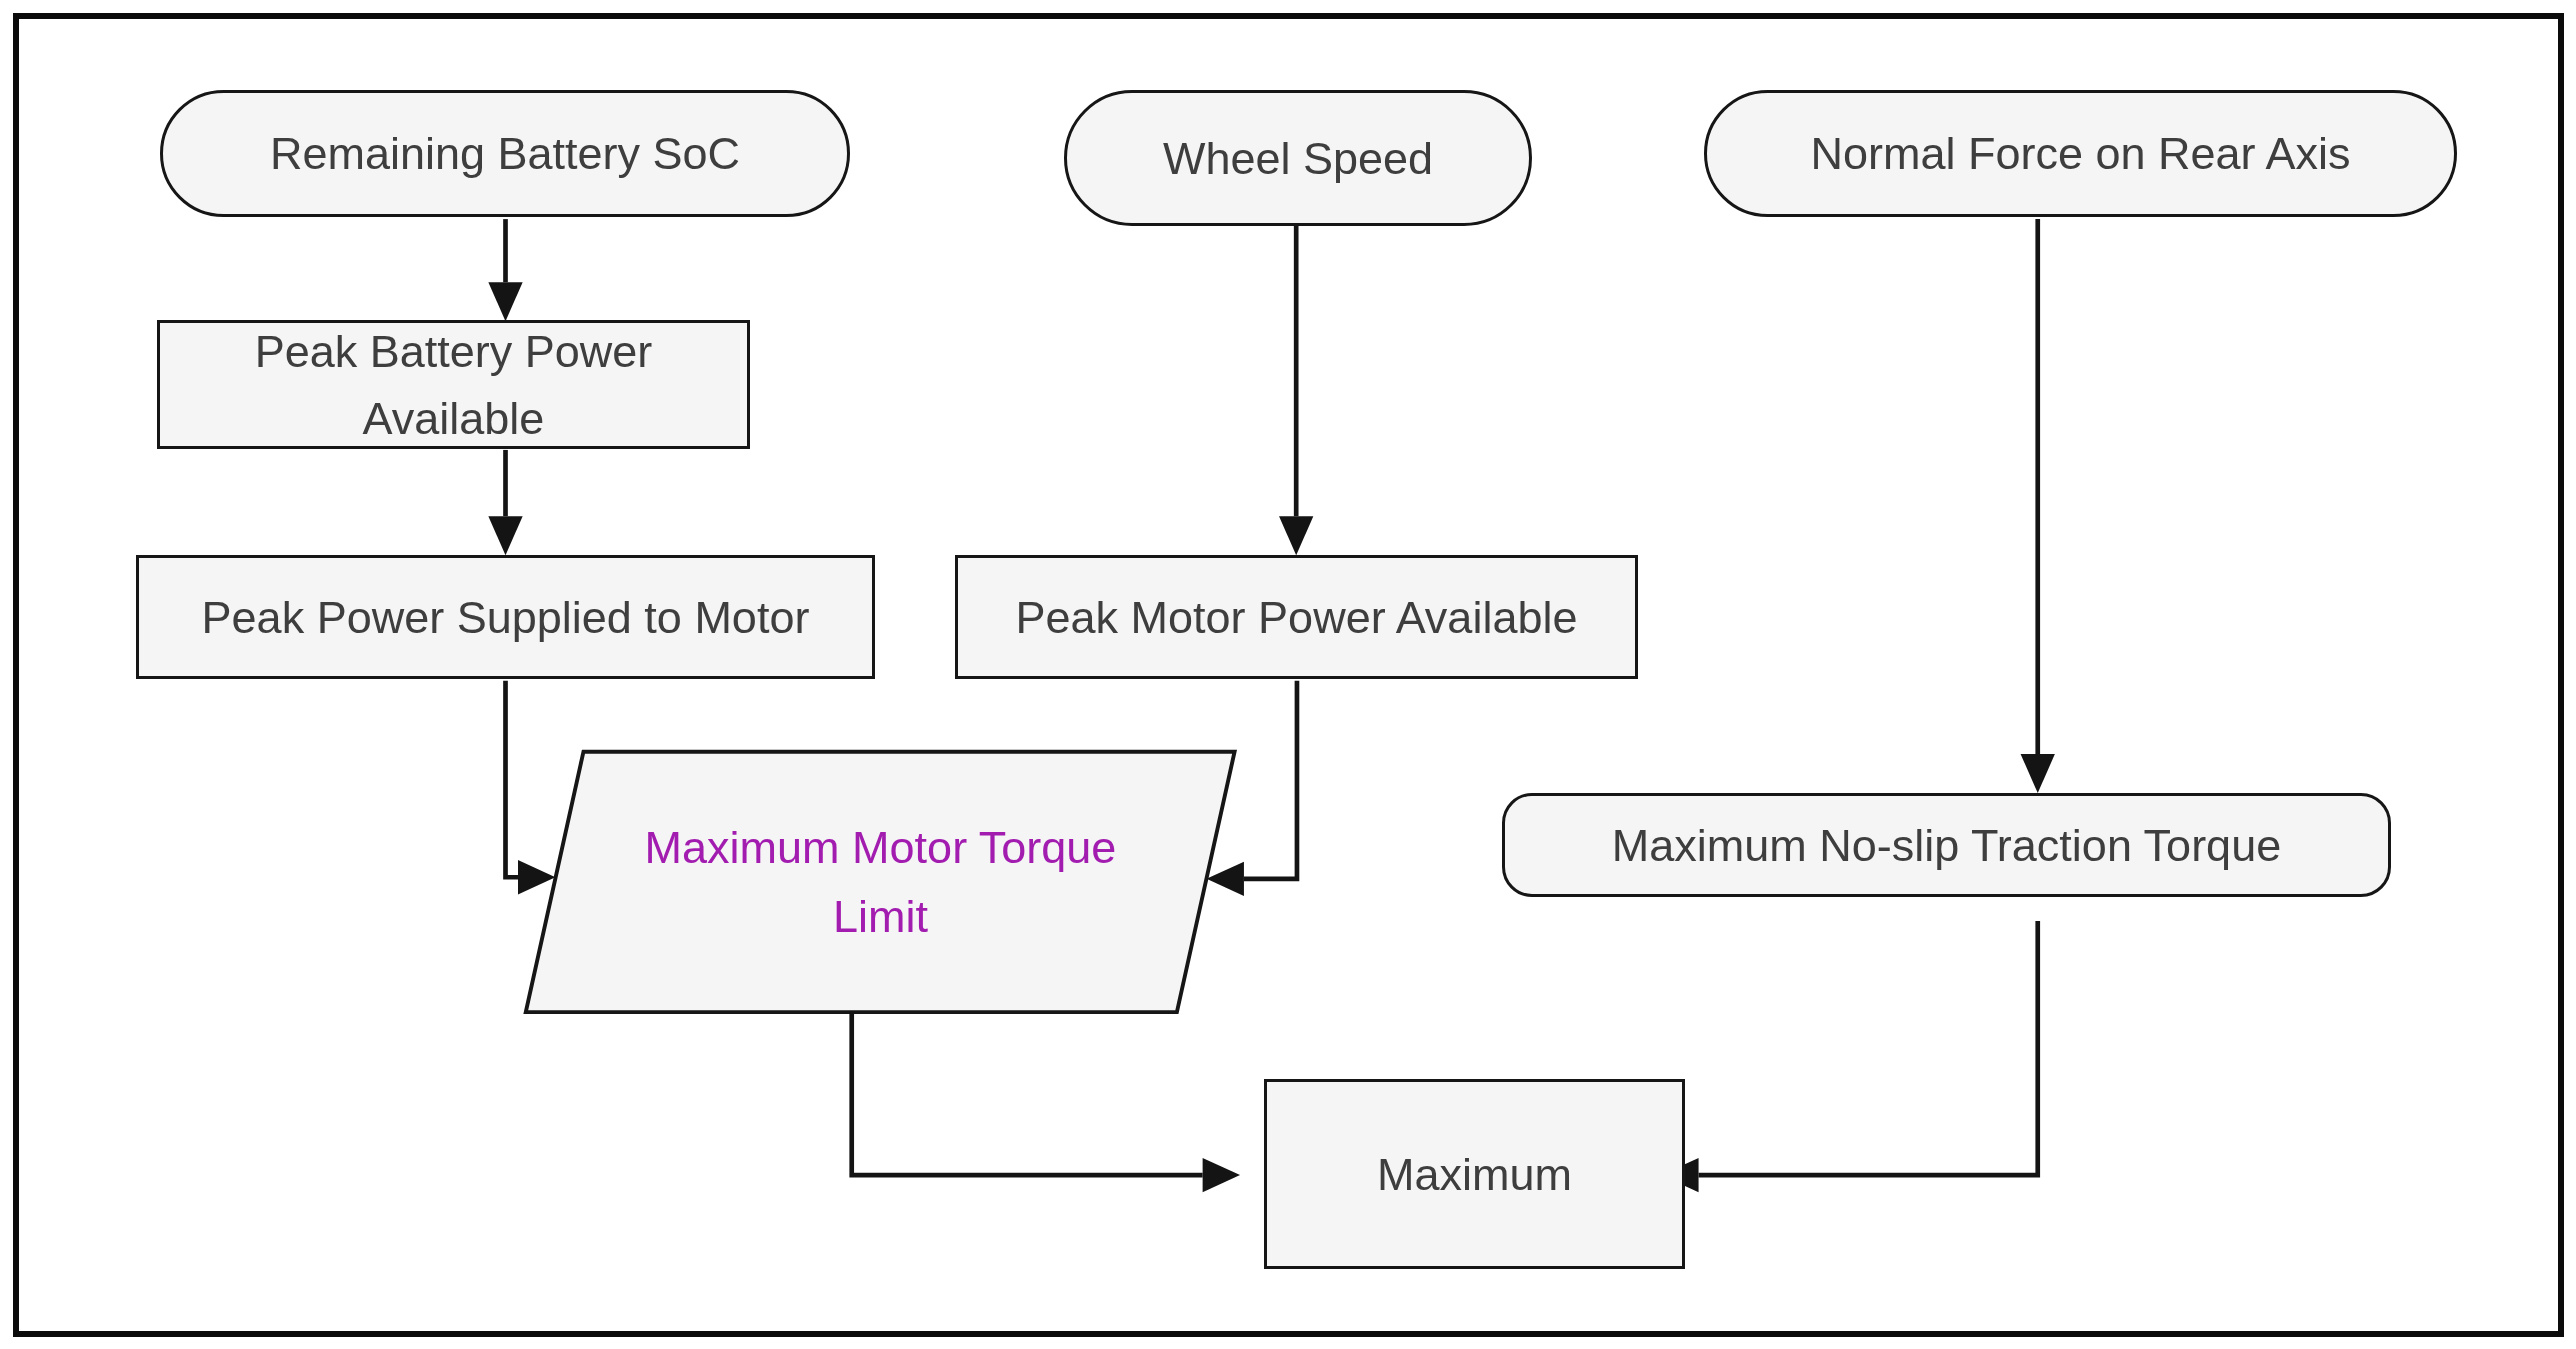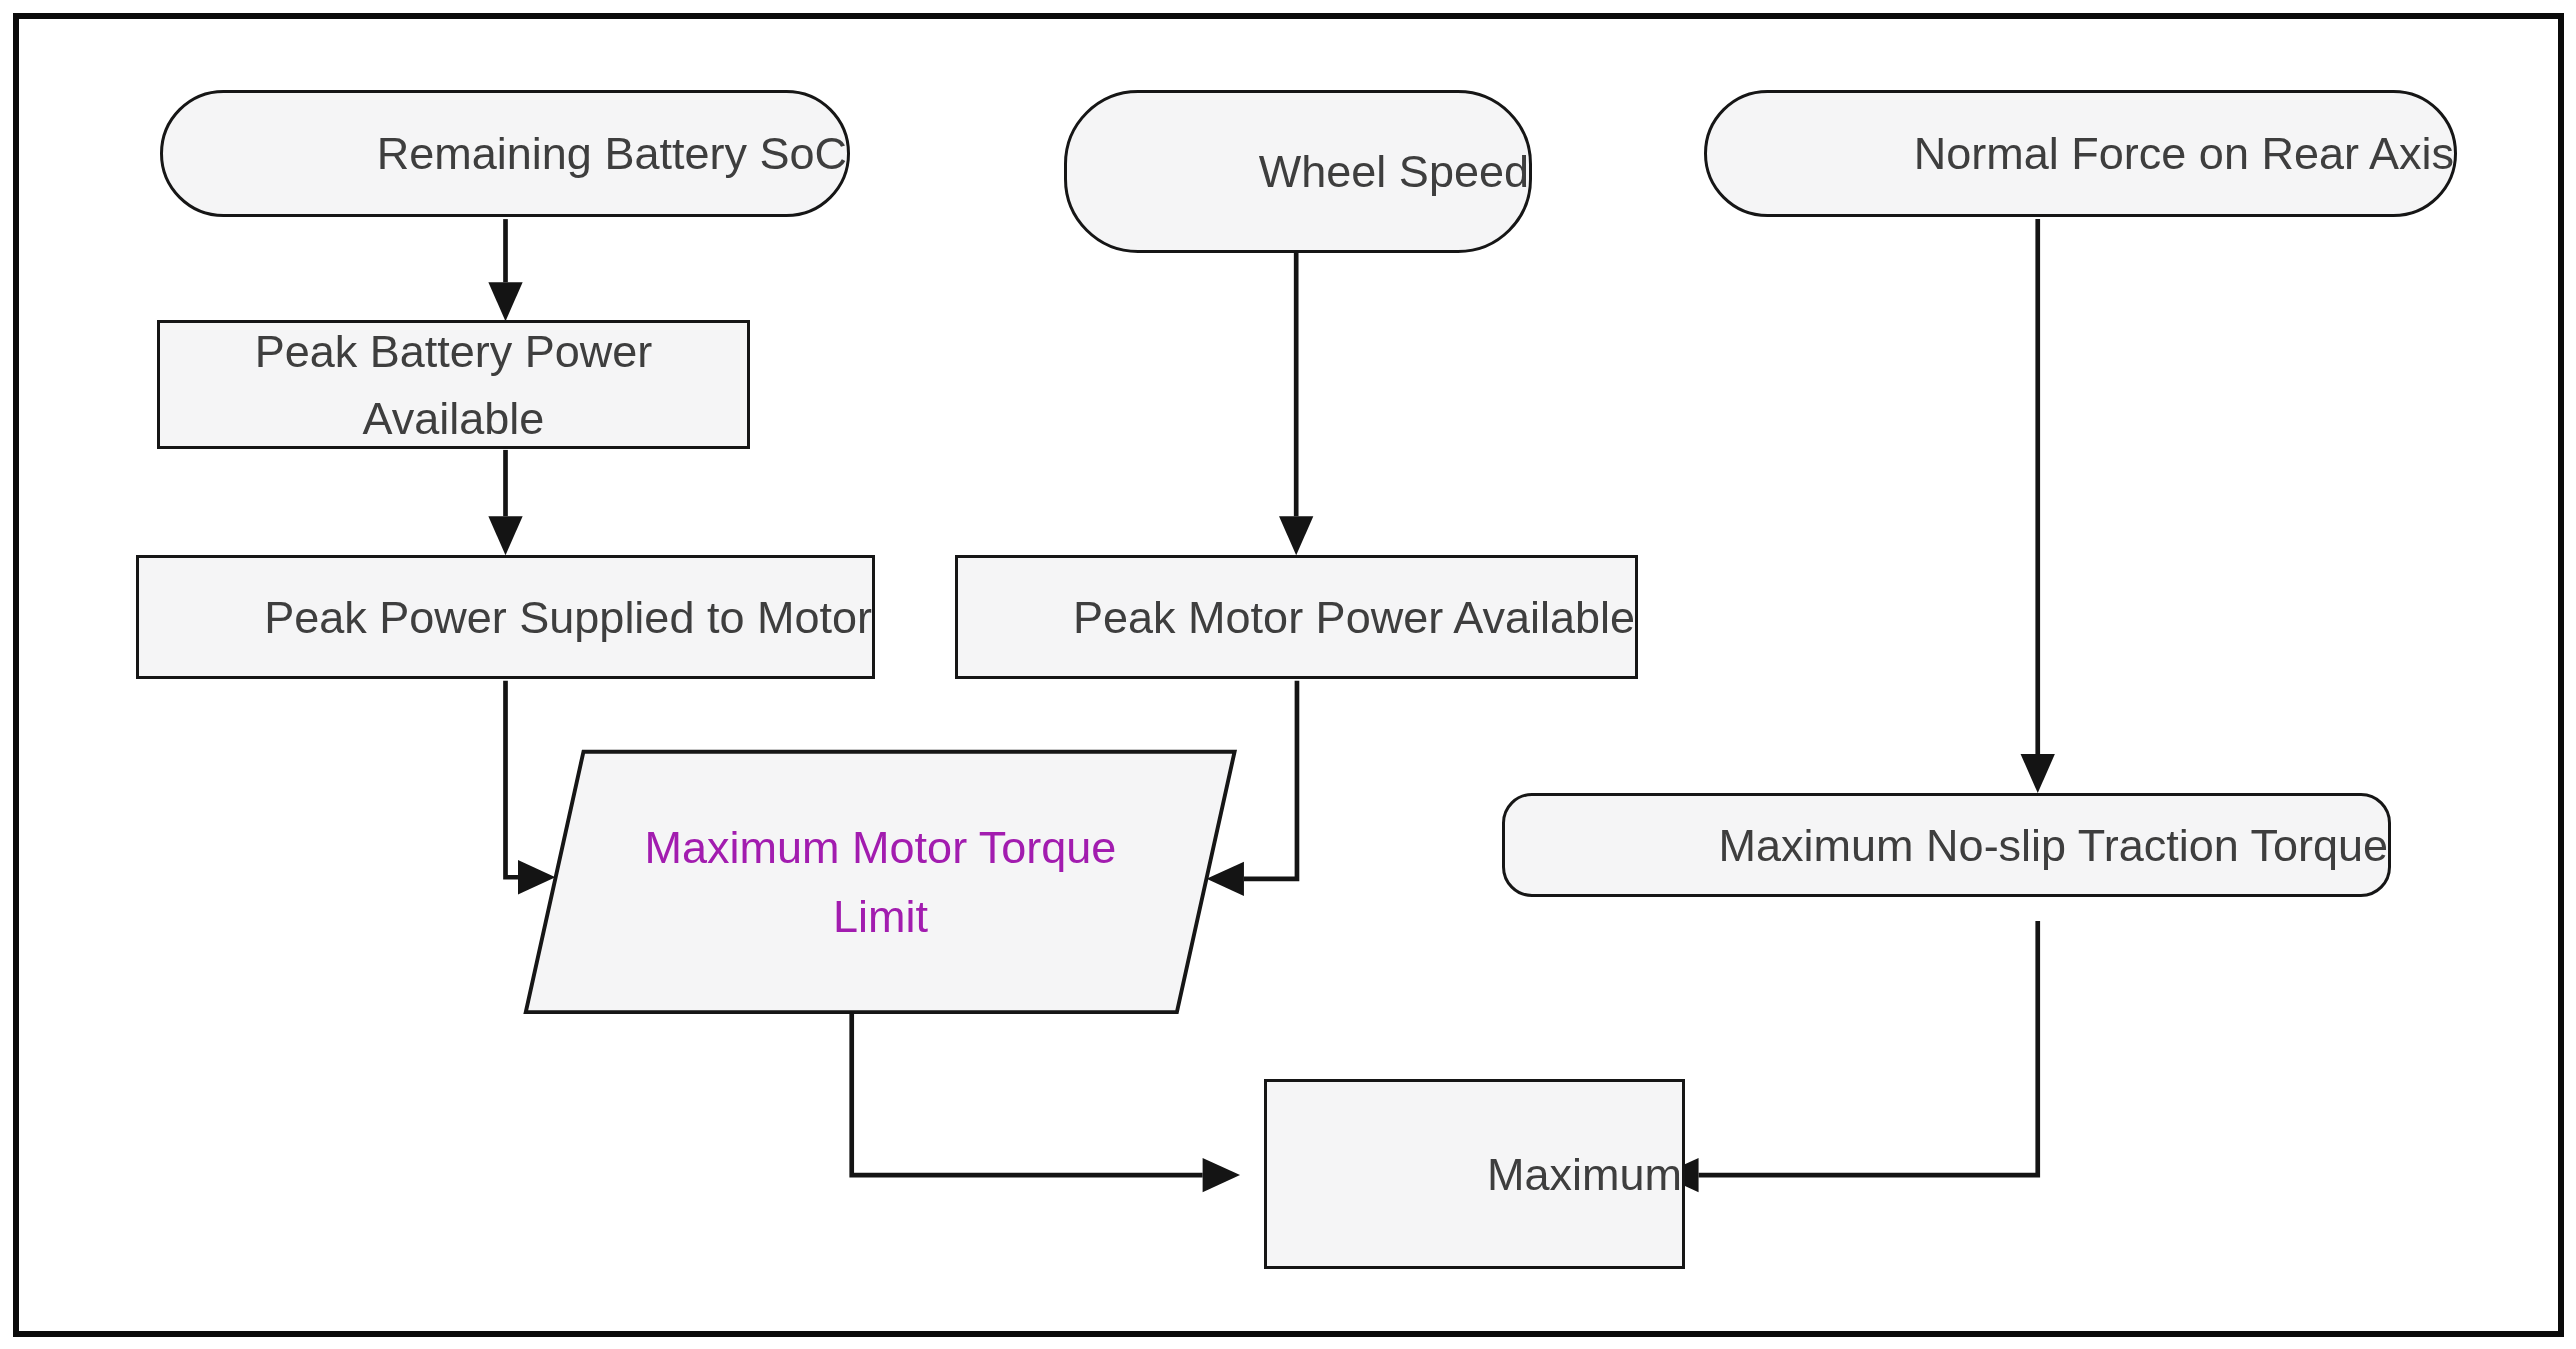--- a/index.html
+++ b/index.html
@@ -1,29 +1,29 @@
 <!DOCTYPE html>
 <html style="font-size:12.5px"><head>
 <meta charset="utf-8">
 <style>
   html,body{margin:0;padding:0;background:#ffffff;}
   #canvas{position:relative;width:2576px;height:1349px;background:#ffffff;overflow:hidden;
           font-family:"Liberation Sans",sans-serif;color:#3e3e3e;}
   #frame{position:absolute;left:12.5px;top:12.5px;right:12.5px;bottom:12.5px;border:6.2px solid #0b0b0b;}
   .node{position:absolute;box-sizing:border-box;background:#f5f5f6;border:3.9px solid #161616;
-        display:flex;align-items:center;justify-content:flex-end;text-align:center;
+        display:flex;align-items:center;justify-content:center;text-align:center;
         font-size:45px;line-height:67px;color:#3e3e3e;}
   .stadium{border-radius:74px;}
   .plain{position:absolute;box-sizing:border-box;background:transparent;border:none;
          display:flex;flex-direction:column;align-items:center;justify-content:center;
          text-align:center;font-size:45px;line-height:69px;color:#a21caf;}
   .lines{display:flex;flex-direction:column;align-items:center;justify-content:center;}
   
   #n-soc      {left:160px;  top:90px;  width:690px;  height:127px;}
-  #n-wheel    {left:1064px; top:90px;  width:468px;  height:163px;}
+  #n-wheel    {left:1064px; top:90px;  width:468px;  height:136px;}
   #n-normal   {left:1704px; top:90px;  width:753px;  height:127px;}
   #n-battery  {left:157px;  top:320px;  width:593px;  height:129px;}
   #n-supplied {left:136px;  top:555px;  width:739px;  height:124px;}
   #n-motor    {left:955px; top:555px;  width:683px;  height:124px;}
   #n-para-lbl {left:526px;  top:752px;  width:709px;  height:260px;}
   #n-noslip   {left:1502px; top:793px; width:889px; height:104px;border-radius:30px;}
   #n-traction {left:1264px; top:1079px; width:421px;  height:190px;}
   #edges{position:absolute;left:0;top:0;width:2576px;height:1349px;}
   .edge{stroke:#141414;stroke-width:6;fill:none;}
   .head{fill:#141414;stroke:none;}

